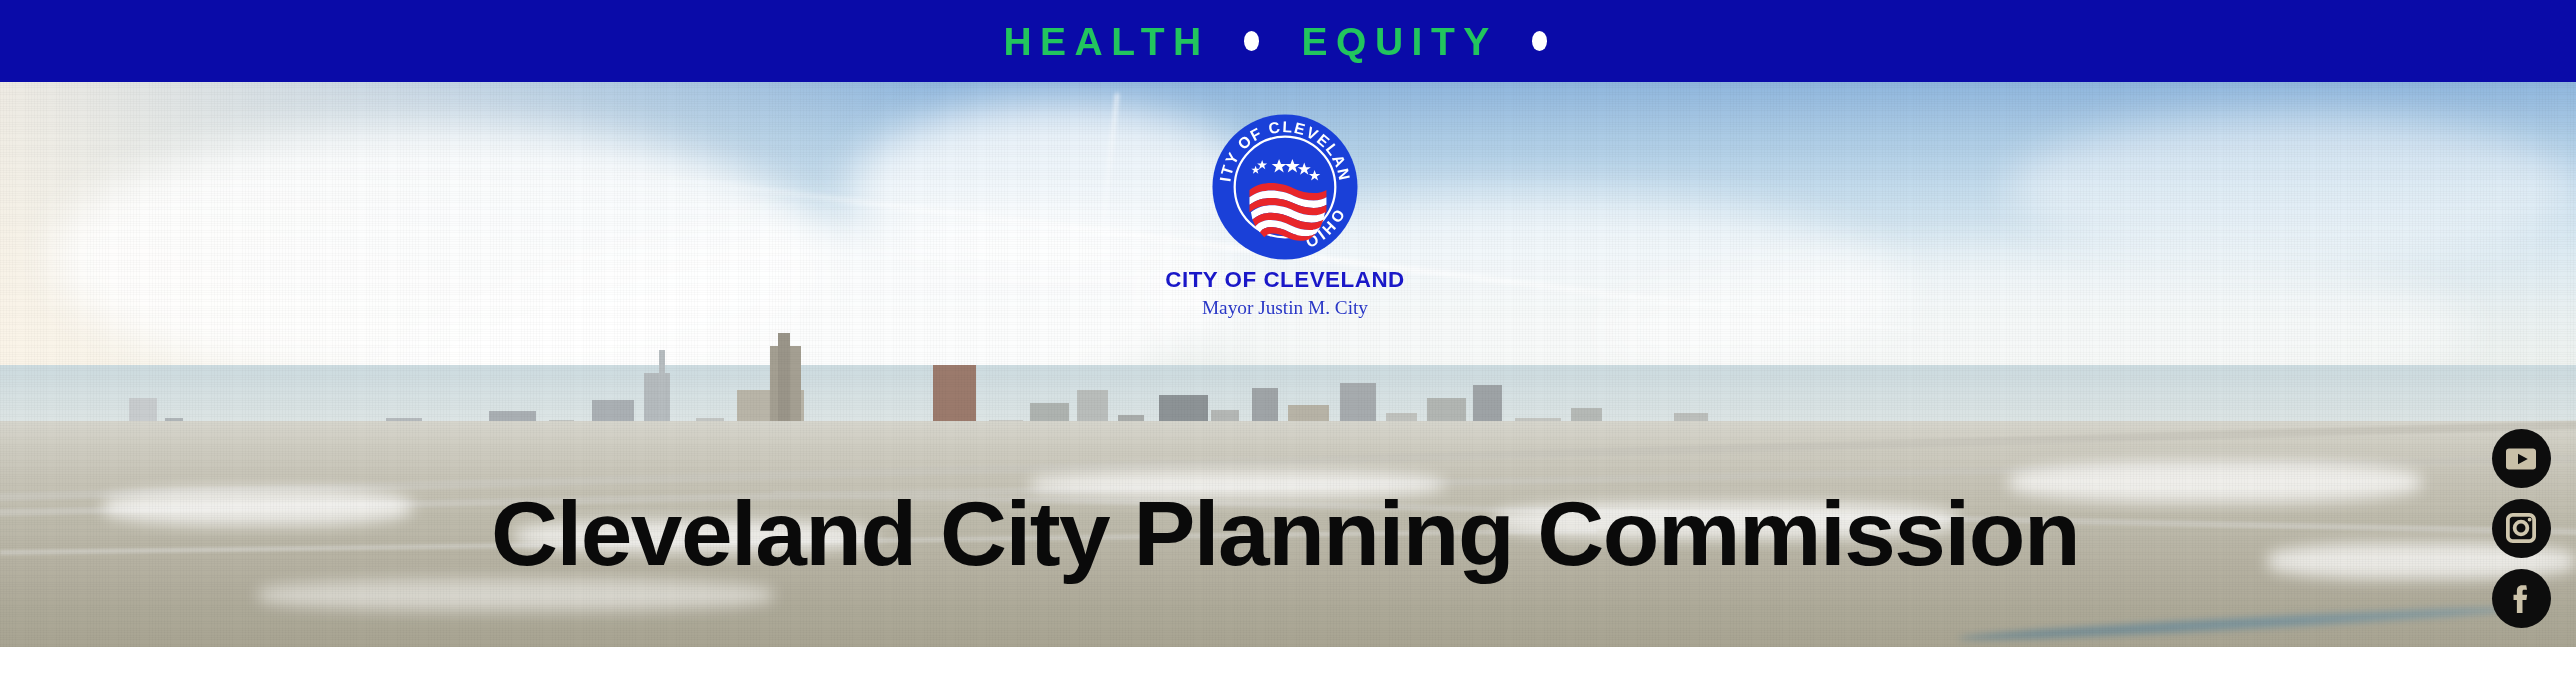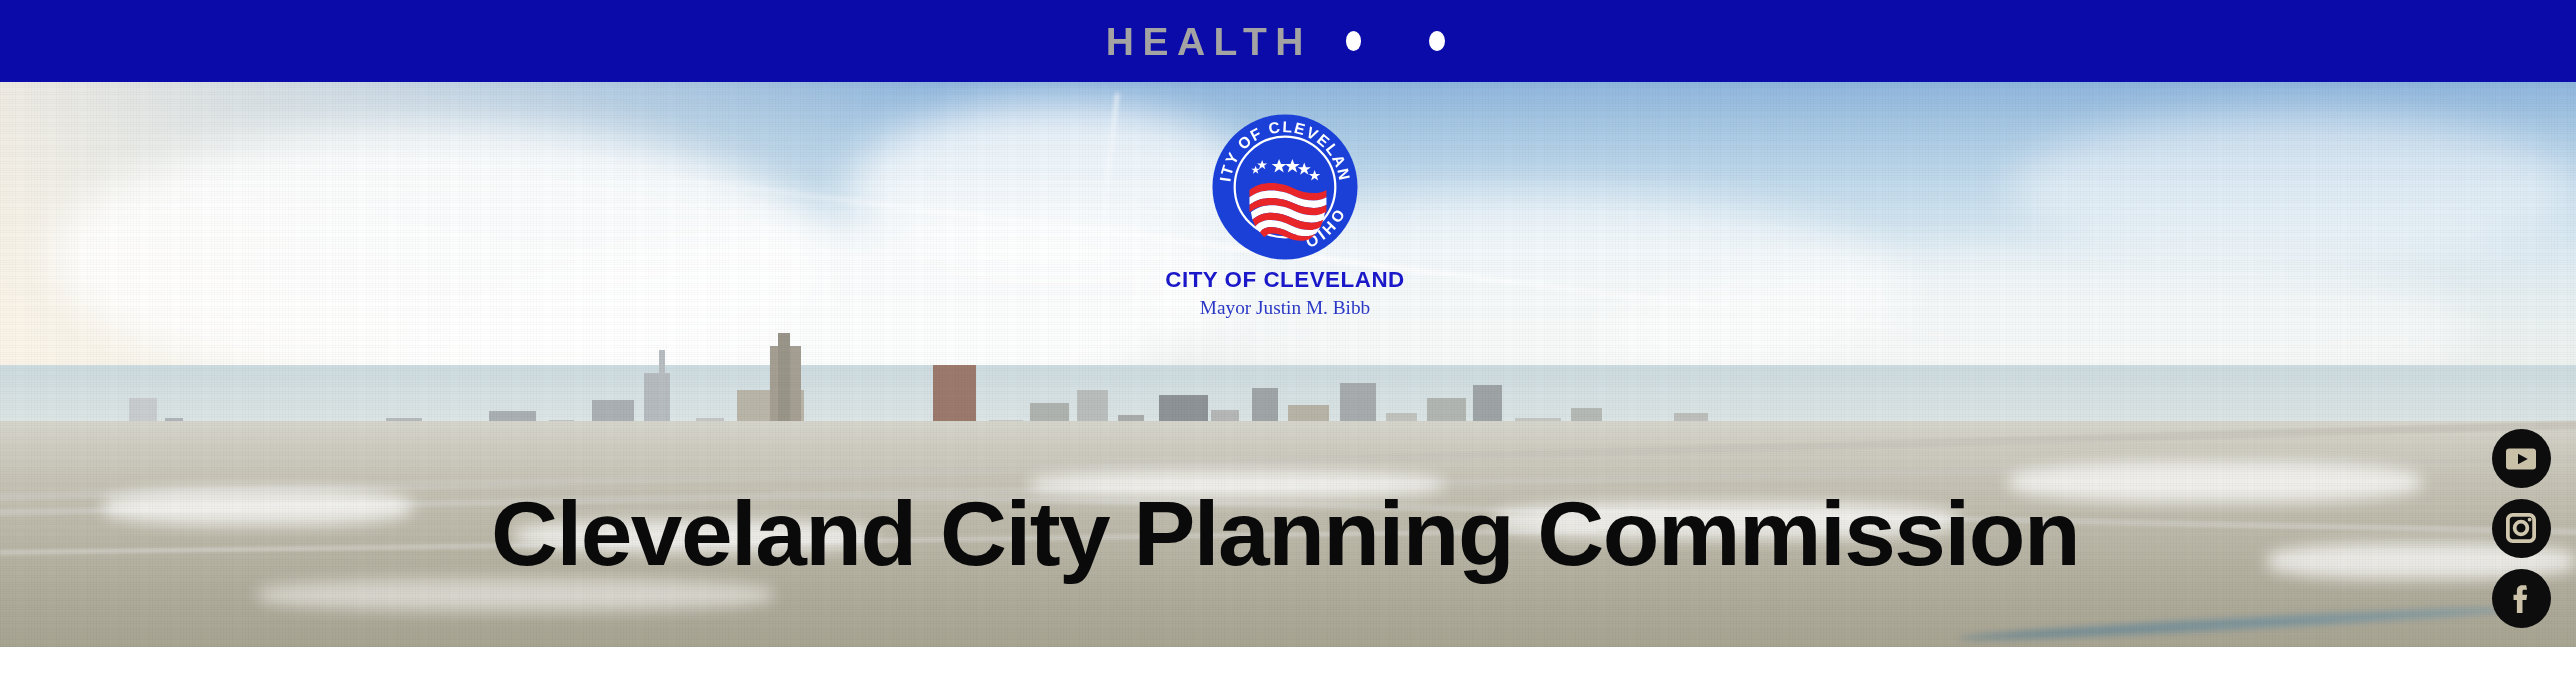--- a/index.html
+++ b/index.html
@@ -9,21 +9,21 @@
 
   
   .banner{
     position:absolute;left:0;top:0;width:2576px;height:82px;
     background:#0a0ba8;
     display:flex;align-items:center;justify-content:center;
     z-index:40;
   }
   .banner-inner{display:flex;align-items:center;justify-content:center;gap:0;}
   .banner-word{
-    color:#a3a3a3;
+    color:#22c55e;
     font-family:"Liberation Sans",sans-serif;
     font-weight:bold;
     font-size:39px;
     letter-spacing:8.5px;
     line-height:1;
     white-space:nowrap;
     text-indent:8.5px;
   }
   .banner-dot{
     width:15.4px;height:20px;border-radius:50%;
@@ -173,20 +173,21 @@
 </style>
 </head>
 <body>
 
 <div class="page">
 
   <div class="banner">
     <div class="banner-inner">
       <span class="banner-word">HEALTH</span>
       <span class="banner-dot"></span>
+      <span class="banner-word">EQUITY</span>
       <span class="banner-dot"></span>
     </div>
   </div>
 
   <div class="hero">
 
     <div class="sky"></div>
     <div class="sky-warm"></div>
     <div class="cloud c1"></div>
     <div class="cloud c2"></div>
@@ -283,21 +284,21 @@
         <path d="M52,114 C70,100 96,104 112,112 C128,120 148,120 156,114 L156,124 C148,130 128,130 112,122 C96,114 70,110 52,124 Z" fill="#ffffff"></path>
         <path d="M52,124 C70,110 96,114 112,122 C128,130 148,130 156,124 L156,134 C148,140 128,140 112,132 C96,124 70,120 52,134 Z" fill="#e8262a"></path>
         <path d="M54,134 C72,120 96,124 112,132 C128,140 146,140 154,134 L152,144 C144,150 126,150 110,142 C94,134 72,130 56,144 Z" fill="#ffffff"></path>
         <path d="M56,144 C72,130 94,134 110,142 C126,150 144,150 152,144 L148,154 C140,160 124,160 108,152 C92,144 72,140 60,153 Z" fill="#e8262a"></path>
         <path d="M60,153 C72,140 92,144 108,152 C124,160 140,160 148,154 L142,163 C134,168 120,168 106,161 C92,154 74,150 66,161 Z" fill="#ffffff"></path>
         <path d="M66,161 C74,150 92,154 106,161 C120,168 134,168 142,163 L134,170 C126,174 114,174 102,168 C90,162 78,160 72,168 Z" fill="#e8262a"></path>
       </g>
     </svg>
 
     <div class="city-name">CITY OF CLEVELAND</div>
-    <div class="mayor">Mayor Justin M. Bibb</div>
+    <div class="mayor">Mayor Justin M. City</div>
   </div>
 
   <div class="title">
     <span class="title-scale">Cleveland City Planning Commission</span>
   </div>
 
   <div class="social">
 
     <a class="soc">
       <svg width="36" height="36" viewBox="0 0 48 48">

